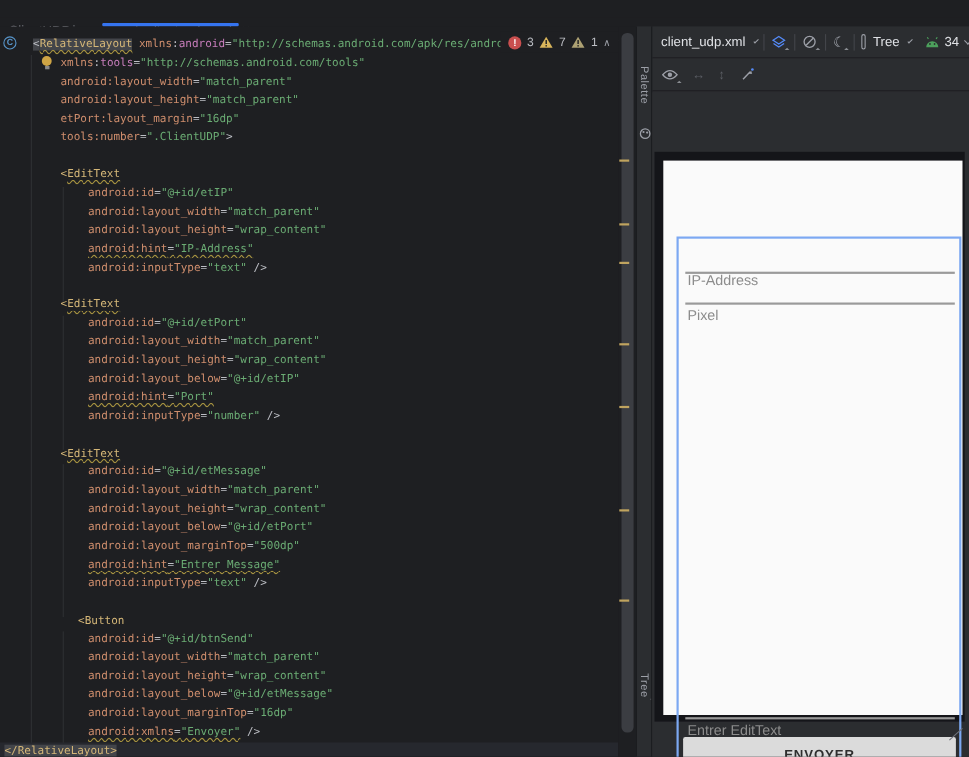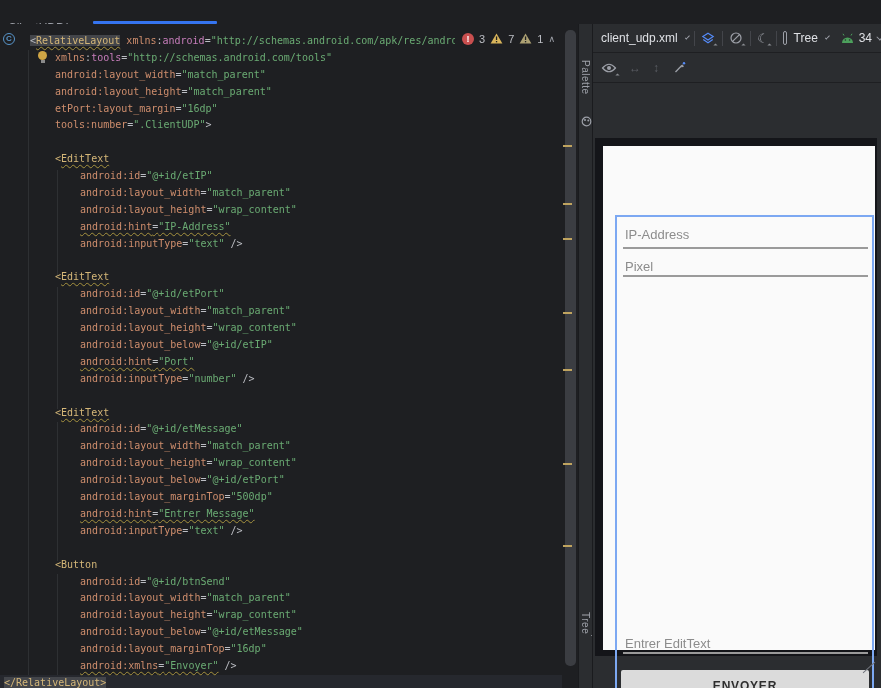--- a/index.html
+++ b/index.html
@@ -89,21 +89,21 @@
 
   
   #canvas { position:absolute; left:0; top:60px; width:289px; height:604px;
       background:#2B2D30; }
   #device-frame { position:absolute; left:2px; top:54px; width:282px; height:518px;
       background:#141519; }
   #screen { position:absolute; left:10px; top:62px; width:272px; height:504px;
       background:#FAFAFA; }
   #sel-border { position:absolute; left:12px; top:69px; width:259px; height:490px;
       border:2px solid #7CA8F2; }
-  .hint { position:absolute; left:8px; font-size:13px; color:#8C8C8C; }
+  .hint { position:absolute; left:8px; font-size:13px; color:#8C8C8C;margin-top:20px; }
   .underline { position:absolute; left:6px; width:245px; height:2px; background:#9A9A9A; }
   #preview-button { position:absolute; left:4px; top:453px; width:248px; height:31px;
       background:#DBDBDB; border-radius:2px; display:flex; align-items:center;
       justify-content:center; font-size:12px; font-weight:bold; color:#2E2E2E;
       letter-spacing:0.8px; }
   #resize-handle { position:absolute; left:268px; top:583px; width:16px; height:1px;
       background:#70747C; transform:rotate(-42deg); }
 </style>
 </head>
 <body>
@@ -153,21 +153,21 @@
         <div class="cl" style="padding-left: 0px;"></div>
         <div class="cl" style="padding-left: 55px;"><span class="t">&lt;</span><span class="t w">EditText</span></div>
         <div class="cl" style="padding-left: 80px;"><span class="a">android:id</span><span class="p">=</span><span class="v">"@+id/etMessage"</span></div>
         <div class="cl" style="padding-left: 80px;"><span class="a">android:layout_width</span><span class="p">=</span><span class="v">"match_parent"</span></div>
         <div class="cl" style="padding-left: 80px;"><span class="a">android:layout_height</span><span class="p">=</span><span class="v">"wrap_content"</span></div>
         <div class="cl" style="padding-left: 80px;"><span class="a">android:layout_below</span><span class="p">=</span><span class="v">"@+id/etPort"</span></div>
         <div class="cl" style="padding-left: 80px;"><span class="a">android:layout_marginTop</span><span class="p">=</span><span class="v">"500dp"</span></div>
         <div class="cl" style="padding-left: 80px;"><span class="a w">android:hint</span><span class="p w">=</span><span class="v w">"Entrer Message"</span></div>
         <div class="cl" style="padding-left: 80px;"><span class="a">android:inputType</span><span class="p">=</span><span class="v">"text"</span><span class="p"> /&gt;</span></div>
         <div class="cl" style="padding-left: 0px;"></div>
-        <div class="cl" style="padding-left: 55px;"><span class="t">&lt;</span><span class="t">Button</span></div>
+        <div class="cl" style="padding-left: 35px; margin-left: 36px;"><span class="t">&lt;</span><span class="t">Button</span></div>
         <div class="cl" style="padding-left: 80px;"><span class="a">android:id</span><span class="p">=</span><span class="v">"@+id/btnSend"</span></div>
         <div class="cl" style="padding-left: 80px;"><span class="a">android:layout_width</span><span class="p">=</span><span class="v">"match_parent"</span></div>
         <div class="cl" style="padding-left: 80px;"><span class="a">android:layout_height</span><span class="p">=</span><span class="v">"wrap_content"</span></div>
         <div class="cl" style="padding-left: 80px;"><span class="a">android:layout_below</span><span class="p">=</span><span class="v">"@+id/etMessage"</span></div>
         <div class="cl" style="padding-left: 80px;"><span class="a">android:layout_marginTop</span><span class="p">=</span><span class="v">"16dp"</span></div>
         <div class="cl" style="padding-left: 80px;"><span class="a w">android:xmlns</span><span class="p w">=</span><span class="v w">"Envoyer"</span><span class="p"> /&gt;</span></div>
         <div class="cl cur" style="padding-left: 4px;"><span class="t hl">&lt;/RelativeLayout&gt;</span></div>
       </div>
   </div>
   <div id="gutter-class-icon">C</div>

